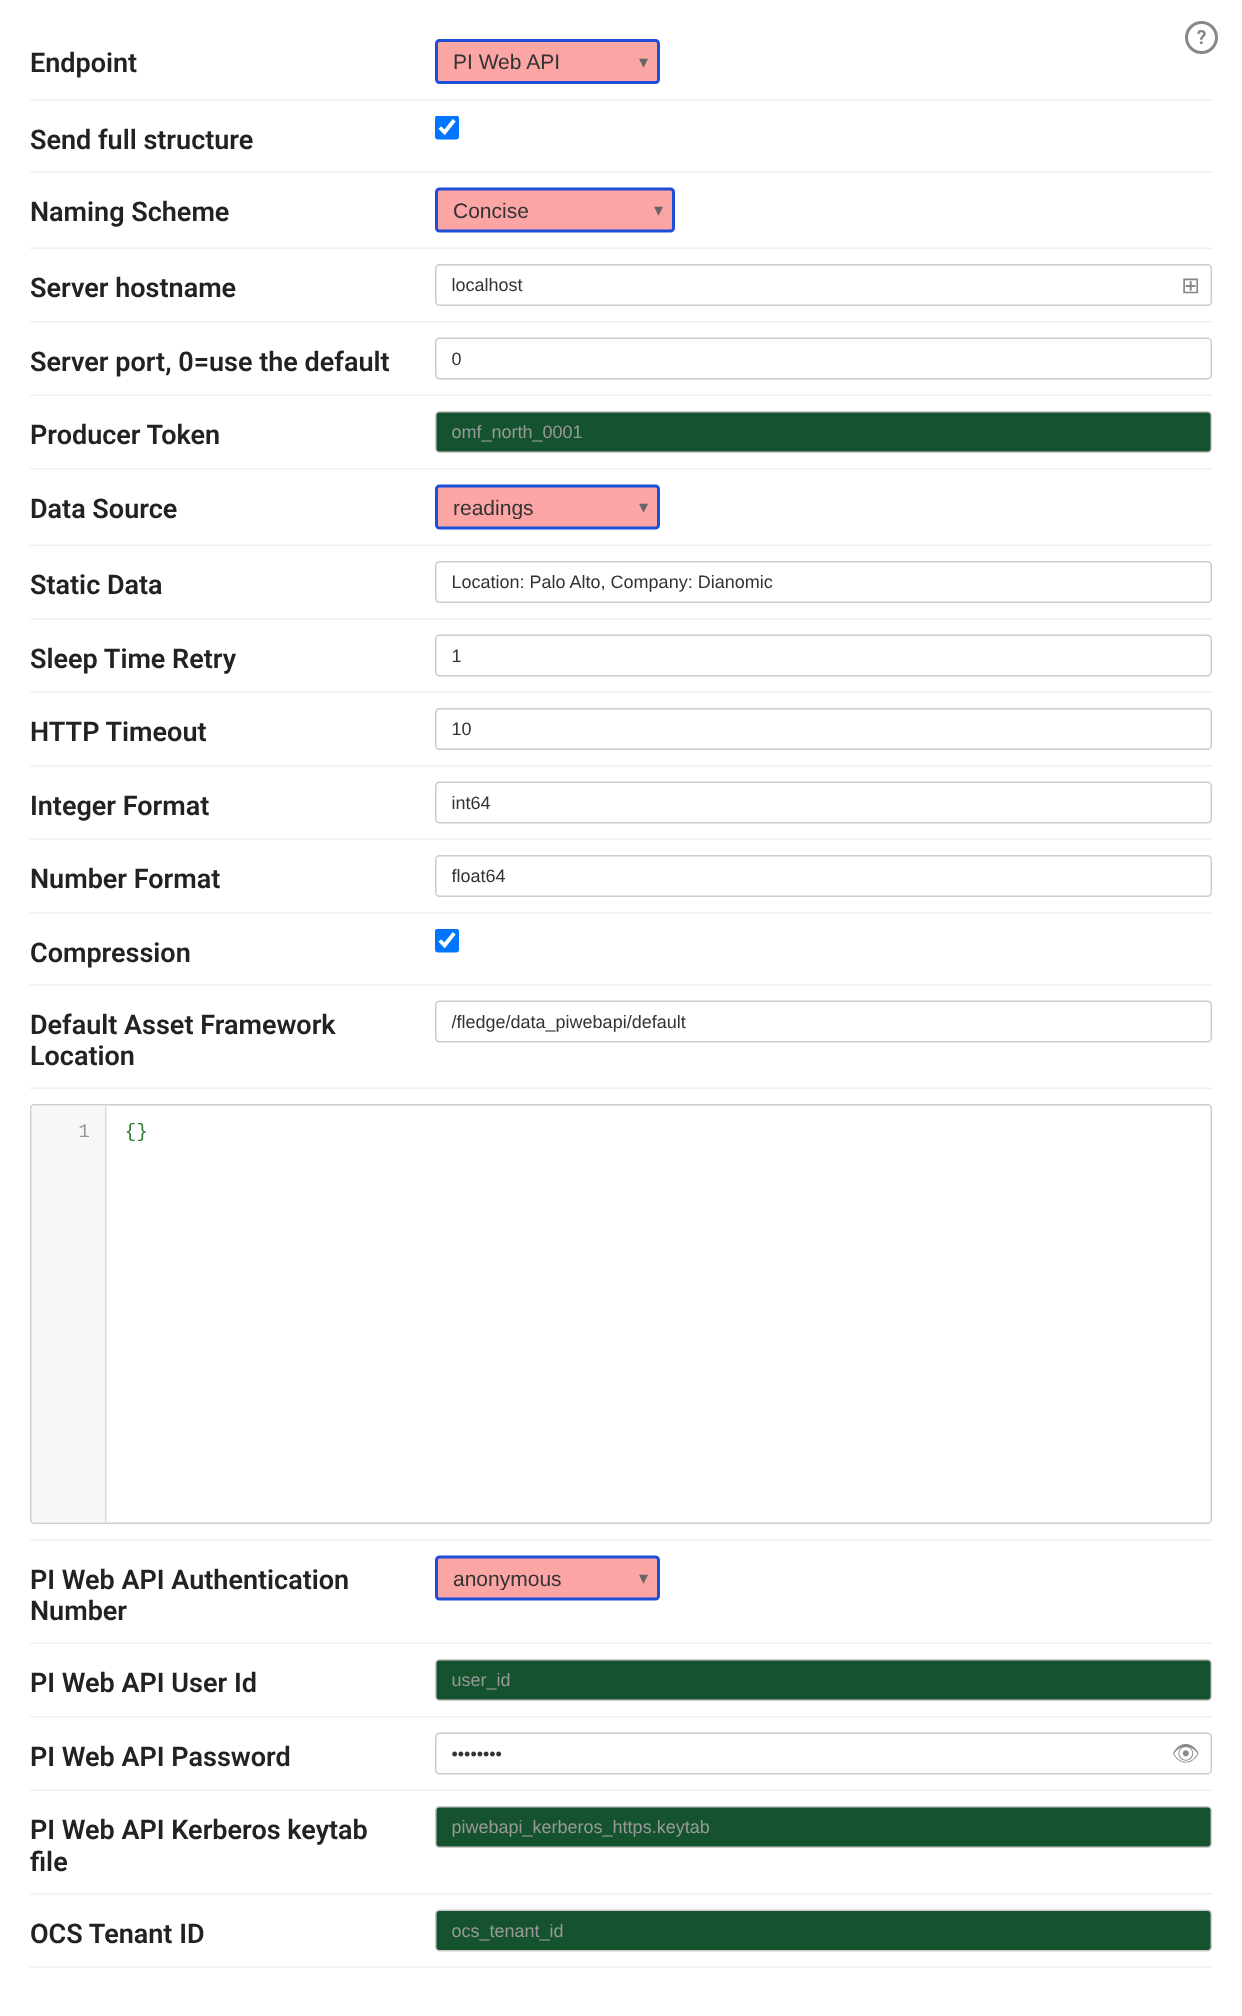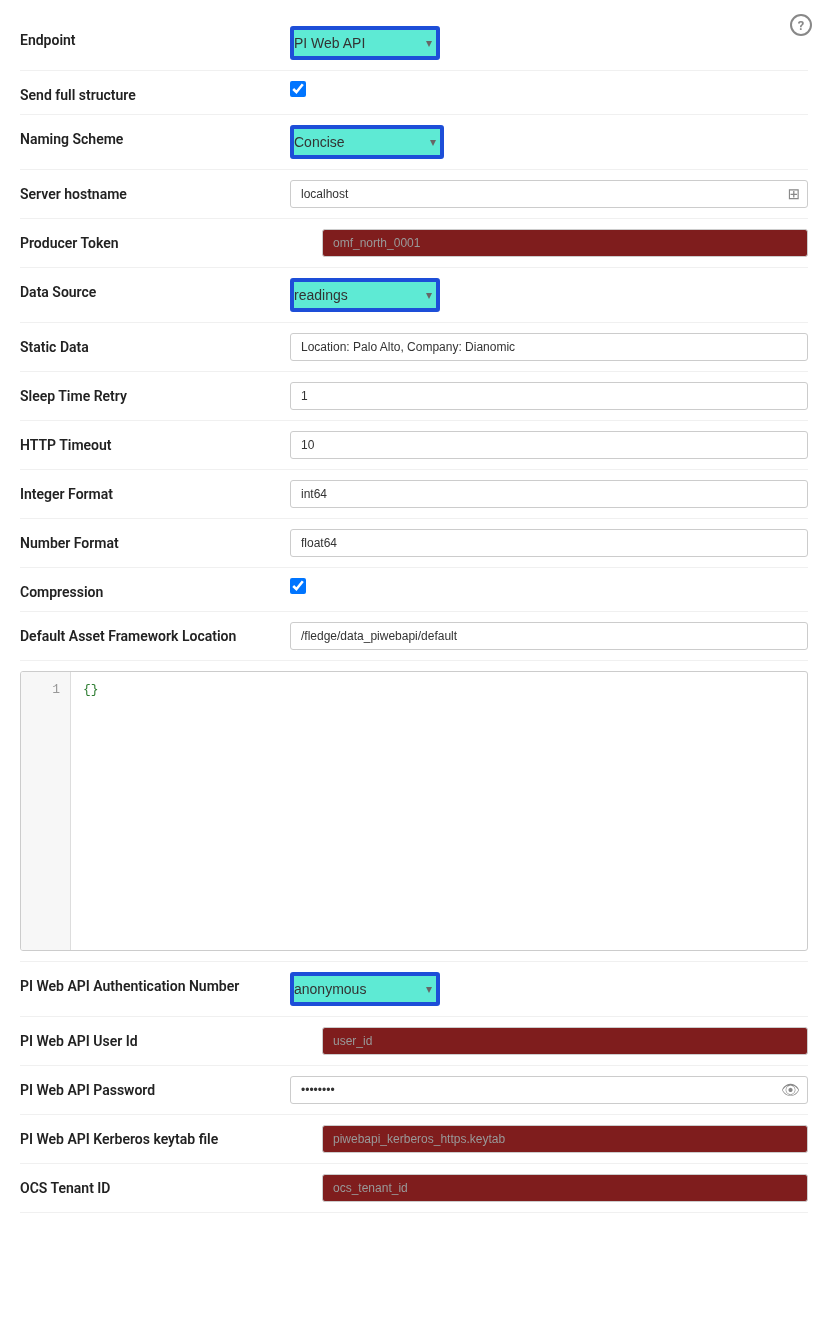--- a/index.html
+++ b/index.html
@@ -37,50 +37,49 @@
       padding: 10px 0;
       border-bottom: 1px solid #f0f0f0;
       min-height: 44px;
     }
     .form-label {
       width: 270px;
       min-width: 270px;
       font-weight: 600;
       padding-top: 6px;
       padding-right: 16px;
-      font-size: 14px;
+      font-size: 18px;
       color: #222;
     }
     .form-control-wrap {
       flex: 1;
       display: flex;
       align-items: center;
     }
     .form-input {
       width: 100%;
       border: 1px solid #ccc;
       border-radius: 3px;
       padding: 6px 10px;
       font-size: 12px;
       color: #333;
       background: #fff;
       outline: none;
     }
     .form-input.disabled-input {
-      background: #7f1d1d;
+      background: #14532d;
       color: #999;
-      margin-left: 32px;
     }
     .form-select {
-      border: 4px solid #1d4ed8;
+      border: 2px solid #1d4ed8;
       border-radius: 3px;
-      padding: 5px 28px 5px 0;
+      padding: 5px 28px 5px 10px;
       font-size: 14px;
       color: #333;
-      background: #5eead4;
+      background: #fca5a5;
       outline: none;
       appearance: none;
       -webkit-appearance: none;
       cursor: pointer;
       min-width: 150px;
     }
     .select-wrapper {
       position: relative;
       display: inline-block;
     }
@@ -190,20 +189,26 @@
   <div class="form-row">
     <div class="form-label">Server hostname</div>
     <div class="form-control-wrap">
       <div class="input-with-icon">
         <input type="text" class="form-input" value="localhost" style="">
         <button class="input-icon-btn">⊞</button>
       </div>
     </div>
   </div>
 
+  <div class="form-row">
+    <div class="form-label">Server port, 0=use the default</div>
+    <div class="form-control-wrap">
+      <input type="text" class="form-input" value="0" style="">
+    </div>
+  </div>
 
   <div class="form-row">
     <div class="form-label">Producer Token</div>
     <div class="form-control-wrap">
       <input type="text" class="form-input disabled-input" value="omf_north_0001" disabled="" style="">
     </div>
   </div>
 
   <div class="form-row">
     <div class="form-label">Data Source</div>

